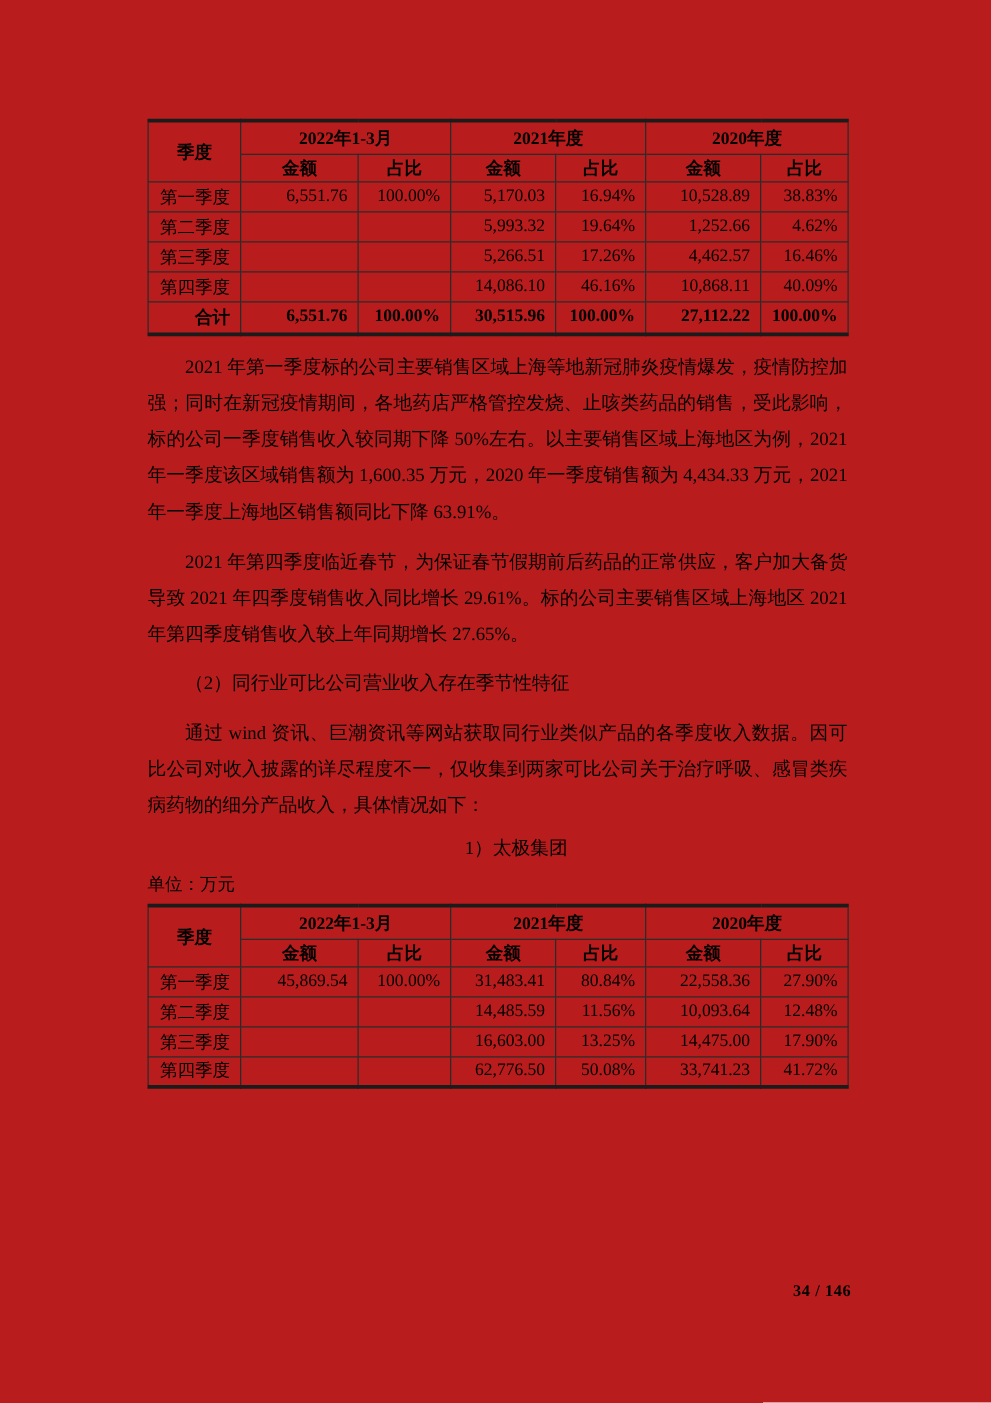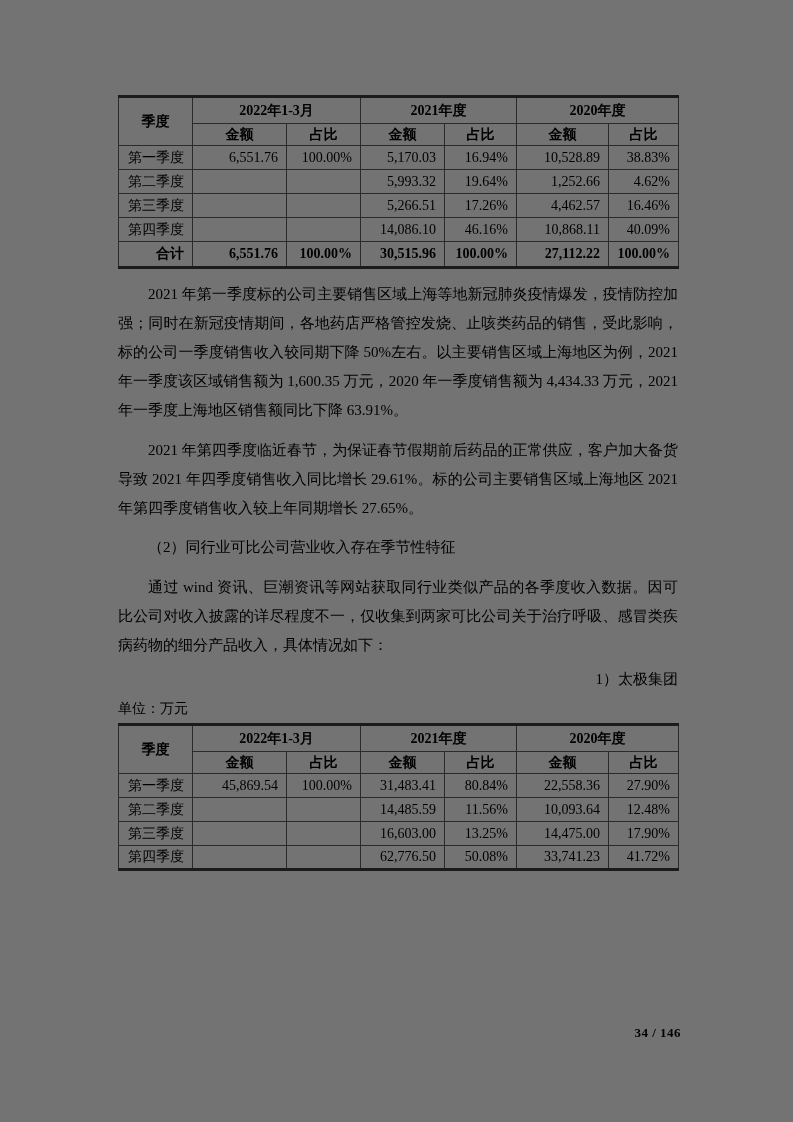--- a/index.html
+++ b/index.html
@@ -1,20 +1,20 @@
 <!DOCTYPE html>
 <html><head>
 <meta charset="utf-8">
 <style>
   * { margin:0; padding:0; box-sizing:border-box; }
   html,body { background:#ffffff; }
   .page {
     position:relative;
     width:793px; height:1122px;
-    background:#737373;
+    background:#b91c1c;
     color:#000;
     font-family:"Liberation Serif","DejaVu Serif",serif;
     overflow:hidden;
   }
   .content {
     position:absolute;
     left:118px; top:95px;
     width:560px;
   }
   
@@ -45,21 +45,21 @@
   
   .para {
     font-size:15px;
     line-height:29px;
     text-align:justify;
     text-indent:2em;
     margin-top:11px;
   }
   .para.first-after-table { margin-top:14px; }
   .para.heading   { margin-top:10px; text-align:left; }
-  .para.list-item { margin-top:5px;  text-align:right; }
+  .para.list-item { margin-top:5px;  text-align:center; }
   .unit-note {
     font-size:14px;
     margin-top:4px;
     margin-bottom:3px;
     line-height:22px;
   }
   .footer {
     position:absolute;
     top:1025px;
     right:112px;

